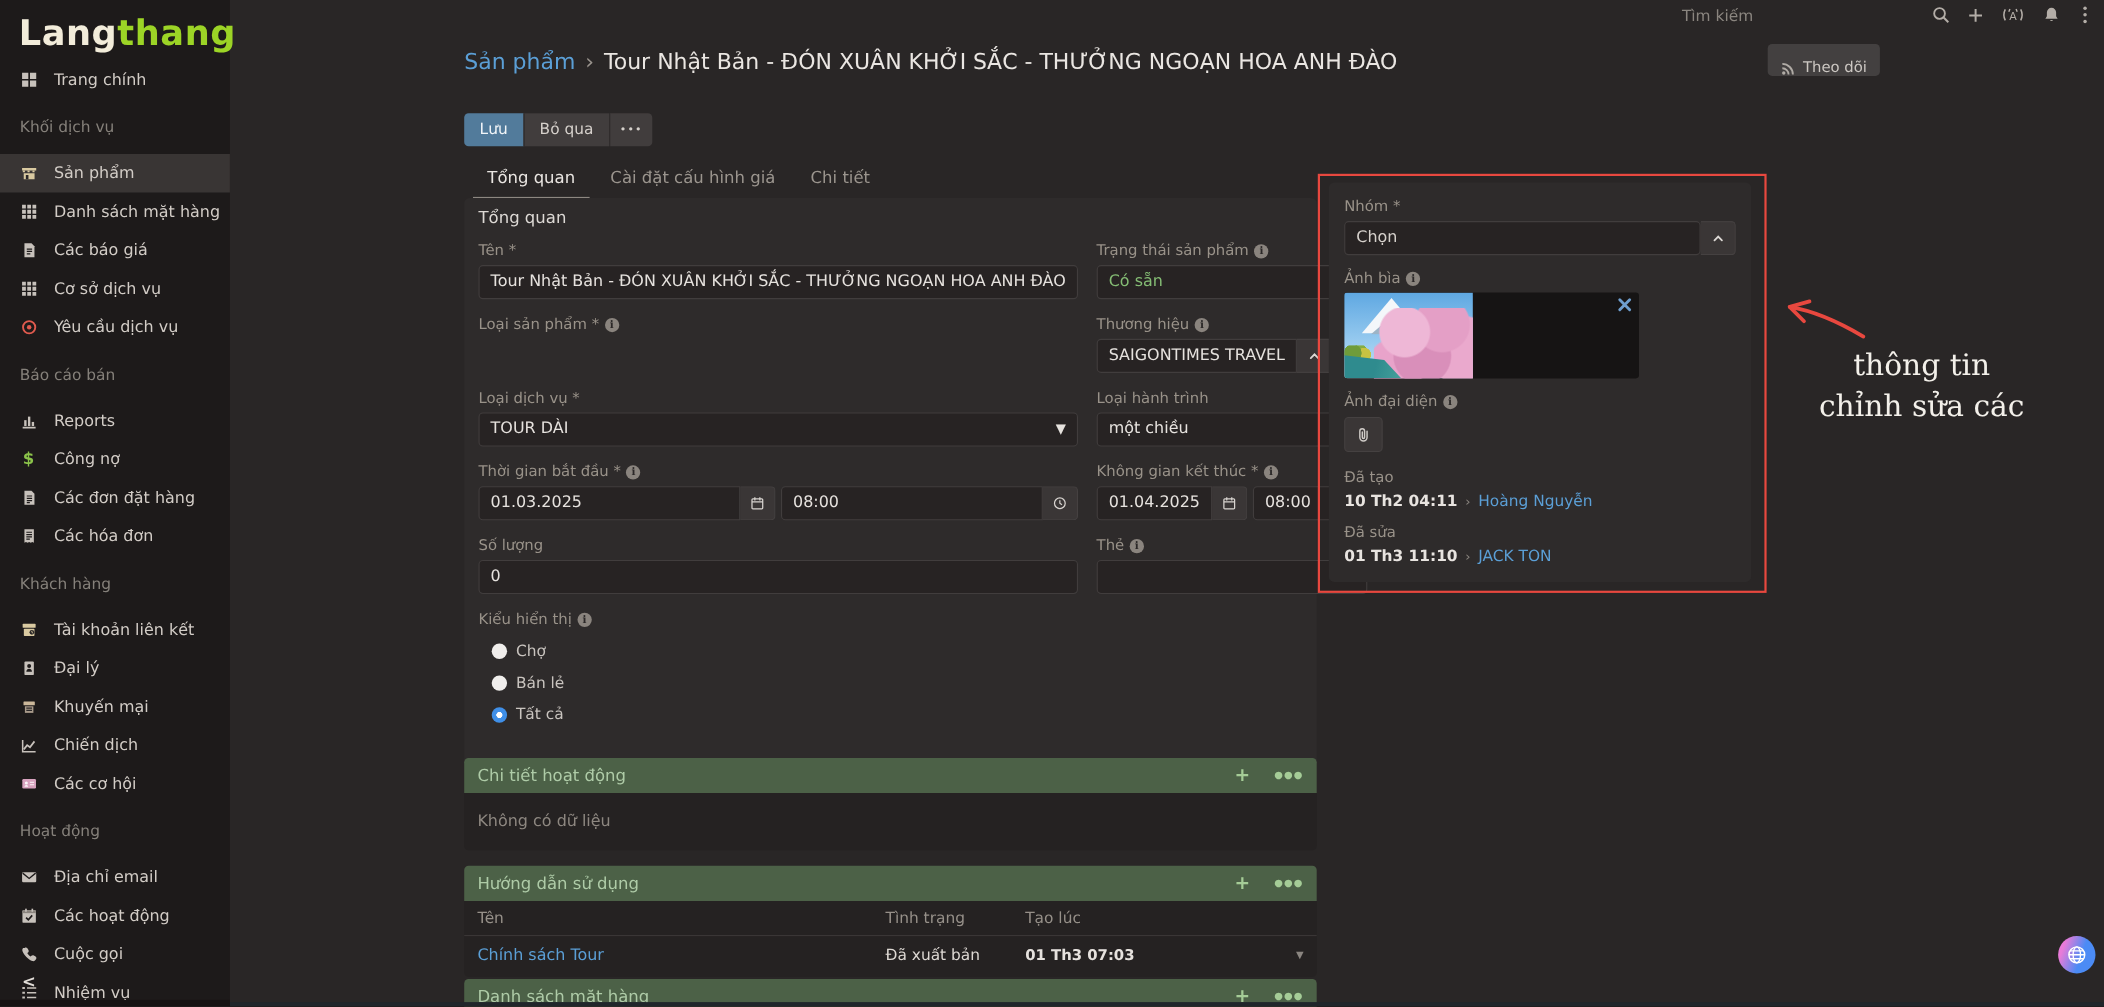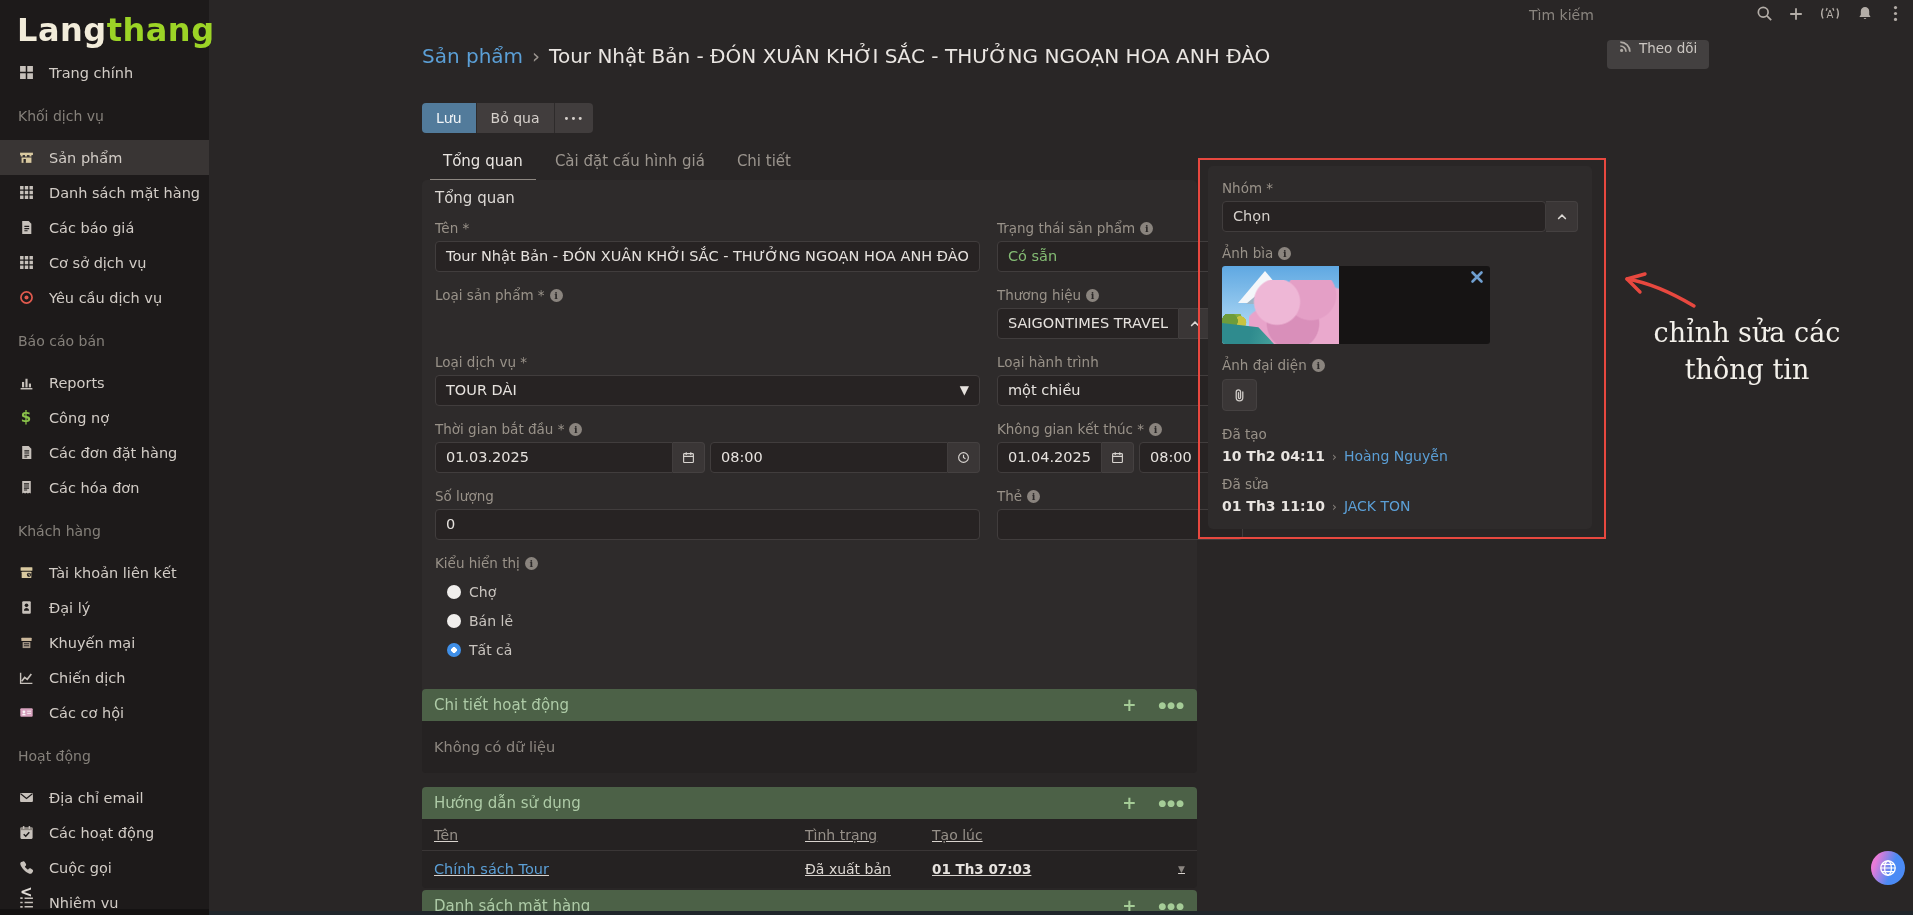--- a/index.html
+++ b/index.html
@@ -24,21 +24,21 @@
   .topbar-search{position:absolute;left:1529px;top:7px;font-size:14px;color:#8a857f;cursor:text;}
   .topbar-icons{position:absolute;left:1756px;top:5px;display:flex;align-items:center;gap:14px;}
   .tb-ico{width:17px;height:17px;display:flex;align-items:center;justify-content:center;cursor:pointer;color:#b3ada7;}
 
   
   .breadcrumb{position:absolute;left:422px;top:44px;font-size:20px;white-space:nowrap;display:flex;gap:9px;align-items:baseline;}
   .bc-parent{color:var(--link-blue,#5b9fd6);cursor:pointer;}
   .bc-sep{color:#9a948e;}
   .bc-title{color:#eae6e2;}
   .follow-btn{position:absolute;left:1607px;top:40px;height:29px;background:#434040;border-radius:4px;
-              display:flex;align-items:flex-start;gap:7px;padding:0 12px;font-size:13.5px;color:#ccc7c2;cursor:pointer;}
+              display:flex;align-items:flex-end;gap:7px;padding:0 12px;font-size:13.5px;color:#ccc7c2;cursor:pointer;}
 
   
   .btn-row{position:absolute;left:422px;top:103px;display:flex;height:30px;justify-content:space-between;}
   .btn{display:flex;align-items:center;justify-content:center;font-size:14px;cursor:pointer;padding:0 14px;}
   .btn-save{background:var(--accent-blue,#527b9b);color:#f1f5f8;border-radius:4px 0 0 4px;}
   .btn-cancel{background:#413d3d;color:#d5d0cb;border-left:1px solid #2e2b2b;}
   .btn-more{background:#413d3d;color:#d5d0cb;border-left:1px solid #2e2b2b;border-radius:0 4px 4px 0;font-size:10px;letter-spacing:1px;padding:0 9px;}
 
   
   .tabs{position:absolute;left:430px;top:148px;display:flex;gap:6px;}
@@ -74,21 +74,21 @@
 
   
   .section{position:absolute;left:422px;width:775px;}
   .sec-head{height:27px;background:var(--green-header,#4c6147);border-radius:4px 4px 0 0;
             display:flex;align-items:center;padding:16px 12px;box-sizing:border-box;}
   .sec-title{font-size:15px;color:var(--green-header-text,#aecba7);flex:1;}
   .sec-plus{color:#a5cc97;font-size:17px;font-weight:bold;cursor:pointer;margin-right:22px;line-height:1;}
   .sec-more{color:#a5cc97;font-size:9px;letter-spacing:1px;cursor:pointer;line-height:1;}
   .sec-body{background:#252222;border-radius:0 0 4px 4px;}
   .empty-row{height:52px;display:flex;align-items:center;padding-left:12px;font-size:14.5px;color:#8d8780;}
-  .g-grid{display:grid;grid-template-columns:371px 127px 1fr 26px;align-items:center;text-decoration:underline;}
+  .g-grid{display:grid;grid-template-columns:371px 127px 1fr 26px;align-items:center;}
   .g-head{padding:8px 12px 7px;border-bottom:1px solid #3a3636;}
   .g-head .g-cell{font-size:14px;color:#969089;}
   .g-row{padding:10px 12px 11px;}
   .g-link{font-size:14.5px;color:var(--link-blue,#5b9fd6);cursor:pointer;}
   .g-val{font-size:14px;color:#ddd8d3;}
   .g-date{font-size:13.5px;color:#e6e2de;font-weight:600;}
   .g-caret{font-size:9px;color:#8a8580;cursor:pointer;text-align:right;}
 
   
   .red-box{position:absolute;left:1198px;top:158px;width:404px;height:377px;border:2px solid var(--annotation-red,#e8483f);z-index:3;pointer-events:none;}
@@ -632,22 +632,22 @@
       <span class="meta-user">JACK TON</span>
     </div>
   </div>
   <div class="red-box"></div>
 
   <svg class="annot-arrow" width="95" height="48" viewBox="0 0 95 48">
     <path d="M82 40 Q45 18 15 13" stroke="#e8483f" stroke-width="3.4" fill="none" stroke-linecap="round"></path>
     <path d="M15 13 L33 8 M15 13 L28 26" stroke="#e8483f" stroke-width="3.4" fill="none" stroke-linecap="round"></path>
   </svg>
   <div class="annot-text">
+    <div>thông tin</div>
     <div>chỉnh sửa các</div>
-    <div>thông tin</div>
   </div>
 
   <div class="bottom-line"></div>
   <div class="fab">
     <svg width="18" height="18" viewBox="0 0 16 16">
         <circle cx="8" cy="8" r="6.4" fill="none" stroke="#ffffff" stroke-width="1.2"></circle>
         <ellipse cx="8" cy="8" rx="3" ry="6.4" fill="none" stroke="#ffffff" stroke-width="1.1"></ellipse>
         <path d="M1.6 8h12.8M2.4 4.8h11.2M2.4 11.2h11.2" stroke="#ffffff" stroke-width="1.1" fill="none"></path>
       </svg>
   </div>

